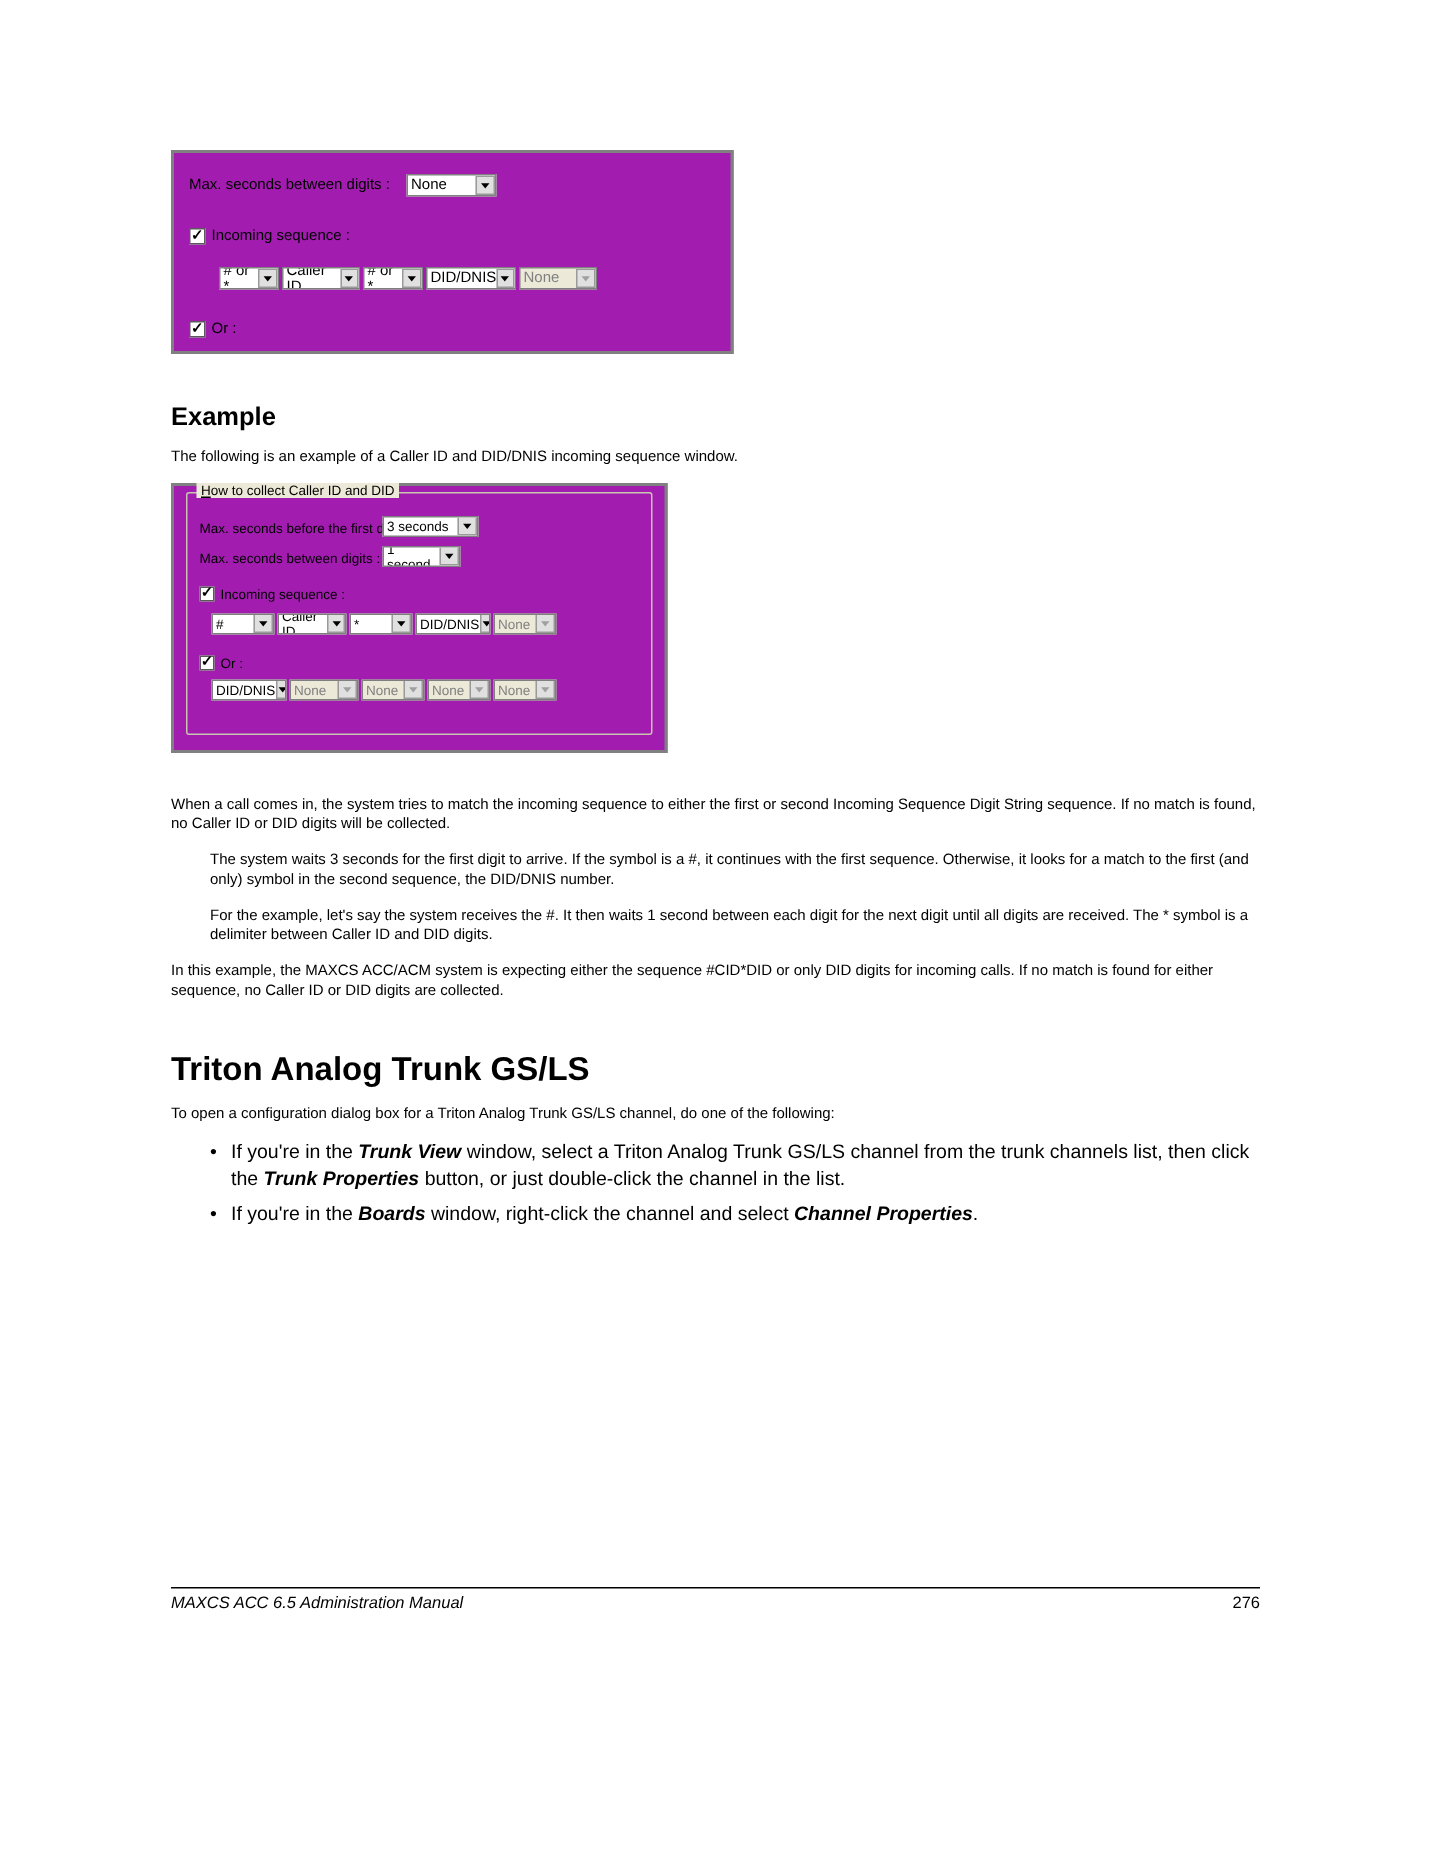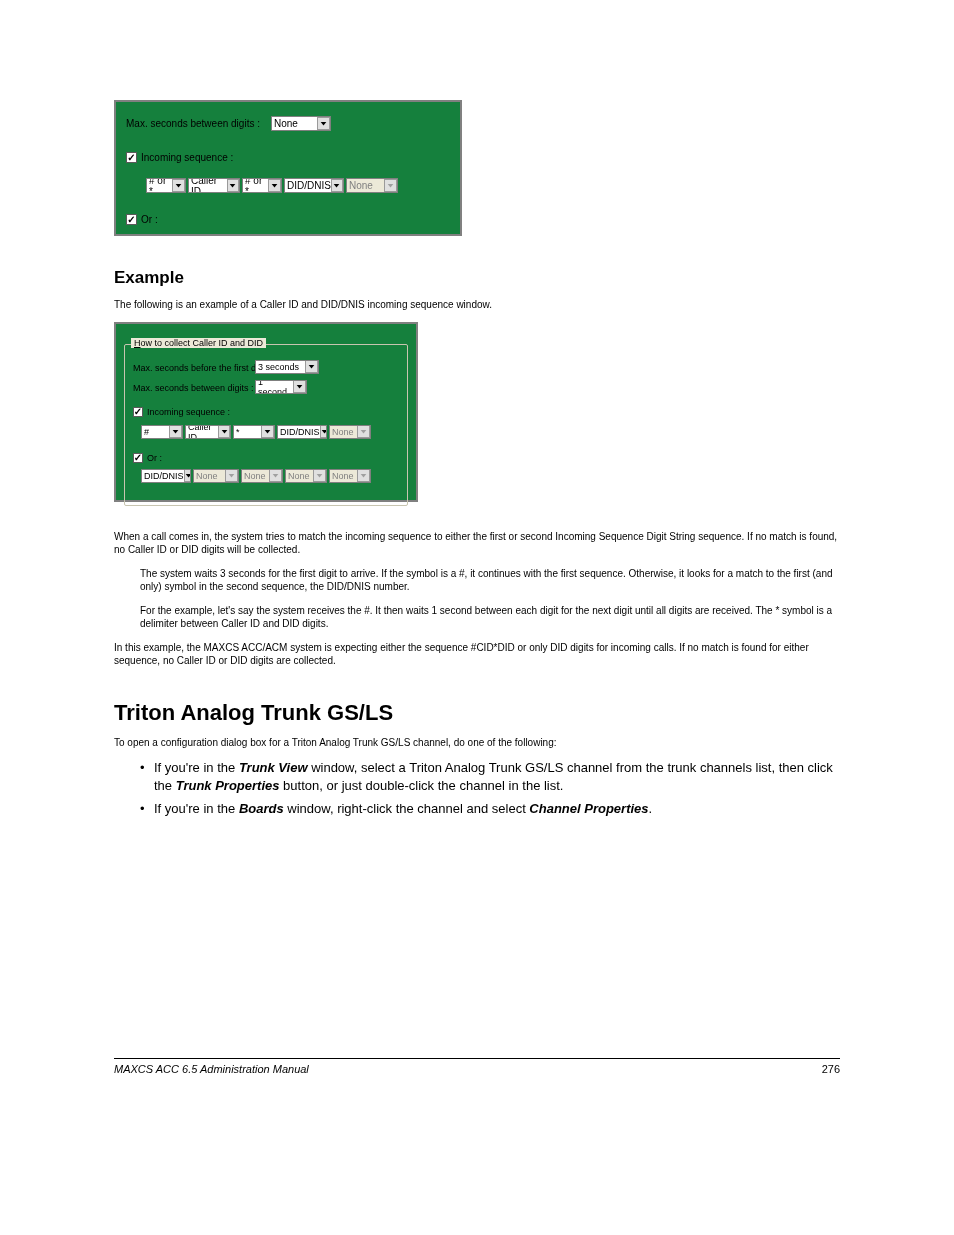--- a/index.html
+++ b/index.html
@@ -11,23 +11,24 @@
     font-size: 13px;
     width: 954px;
   }
   .page {
     padding: 100px 114px 60px 114px;
   }
 
   
   .shot-frame {
     border: 2px solid #808080;
-    background: #15803d;
+    background: #a21caf;
     position: relative;
     margin-bottom: 28px;
+    padding-left: 27px;
   }
   .shot-frame.shot1 { width: 344px; height: 132px; }
   .shot-frame.shot2 { width: 300px; height: 176px; margin-top: 8px; }
 
   
   .lbl { font-size: 10px; color: #000; white-space: nowrap; }
   .lbl.tiny { font-size: 9px; }
 
   .combo {
     display: inline-flex;
@@ -67,21 +68,21 @@
 
   
   .s1-row1 { position:absolute; left:10px; top:16px; }
   .s1-combo-top { position:absolute; left:155px; top:14px; width:60px; }
   .s1-row2 { position:absolute; left:10px; top:50px; }
   .s1-row3 { position:absolute; left:30px; top:76px; }
   .s1-row4 { position:absolute; left:10px; top:112px; }
 
   
   .s2-group {
-    position:absolute; left:8px; top:20px; right:8px; height:160px;
+    position:absolute; left:8px; top:4px; right:8px; height:160px;
     border: 1px solid #c8c5b0;
     border-radius: 2px;
   }
   .s2-legend {
     position:absolute; top:-7px; left:6px;
     background:#ece9d8;
     padding: 0 3px;
     font-size:9px;
   }
   .s2-legend .u { text-decoration: underline; }

